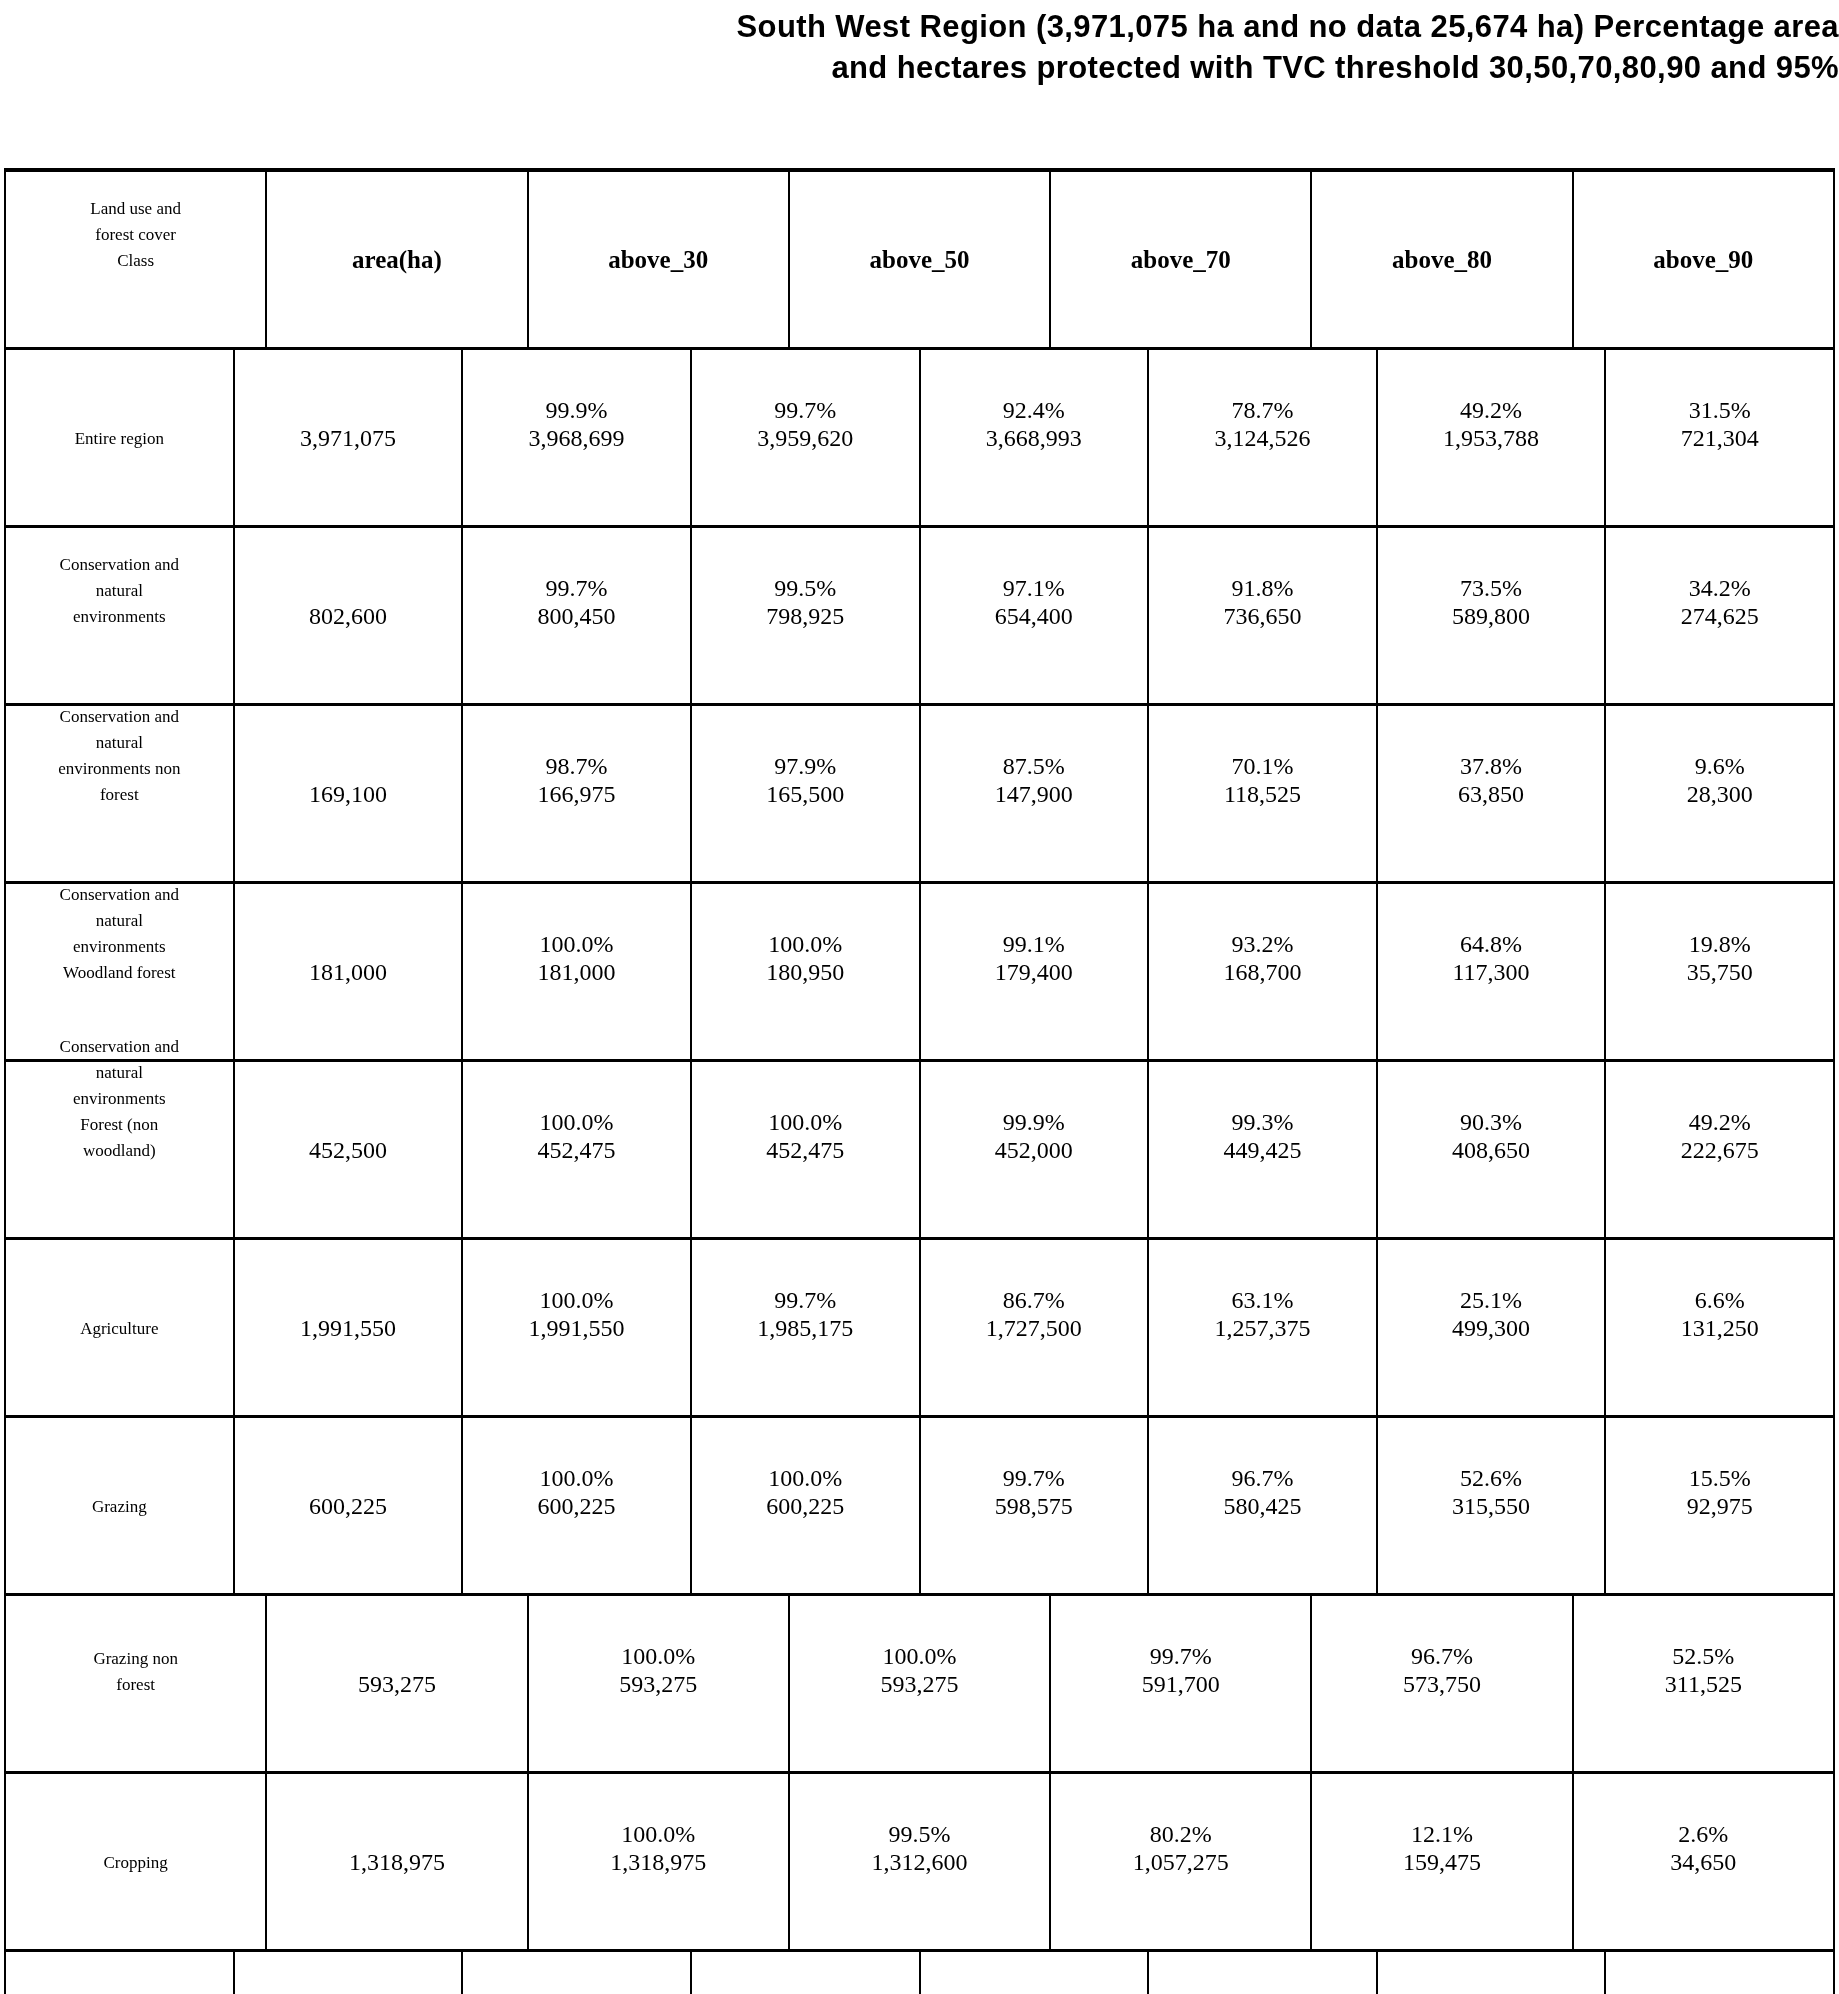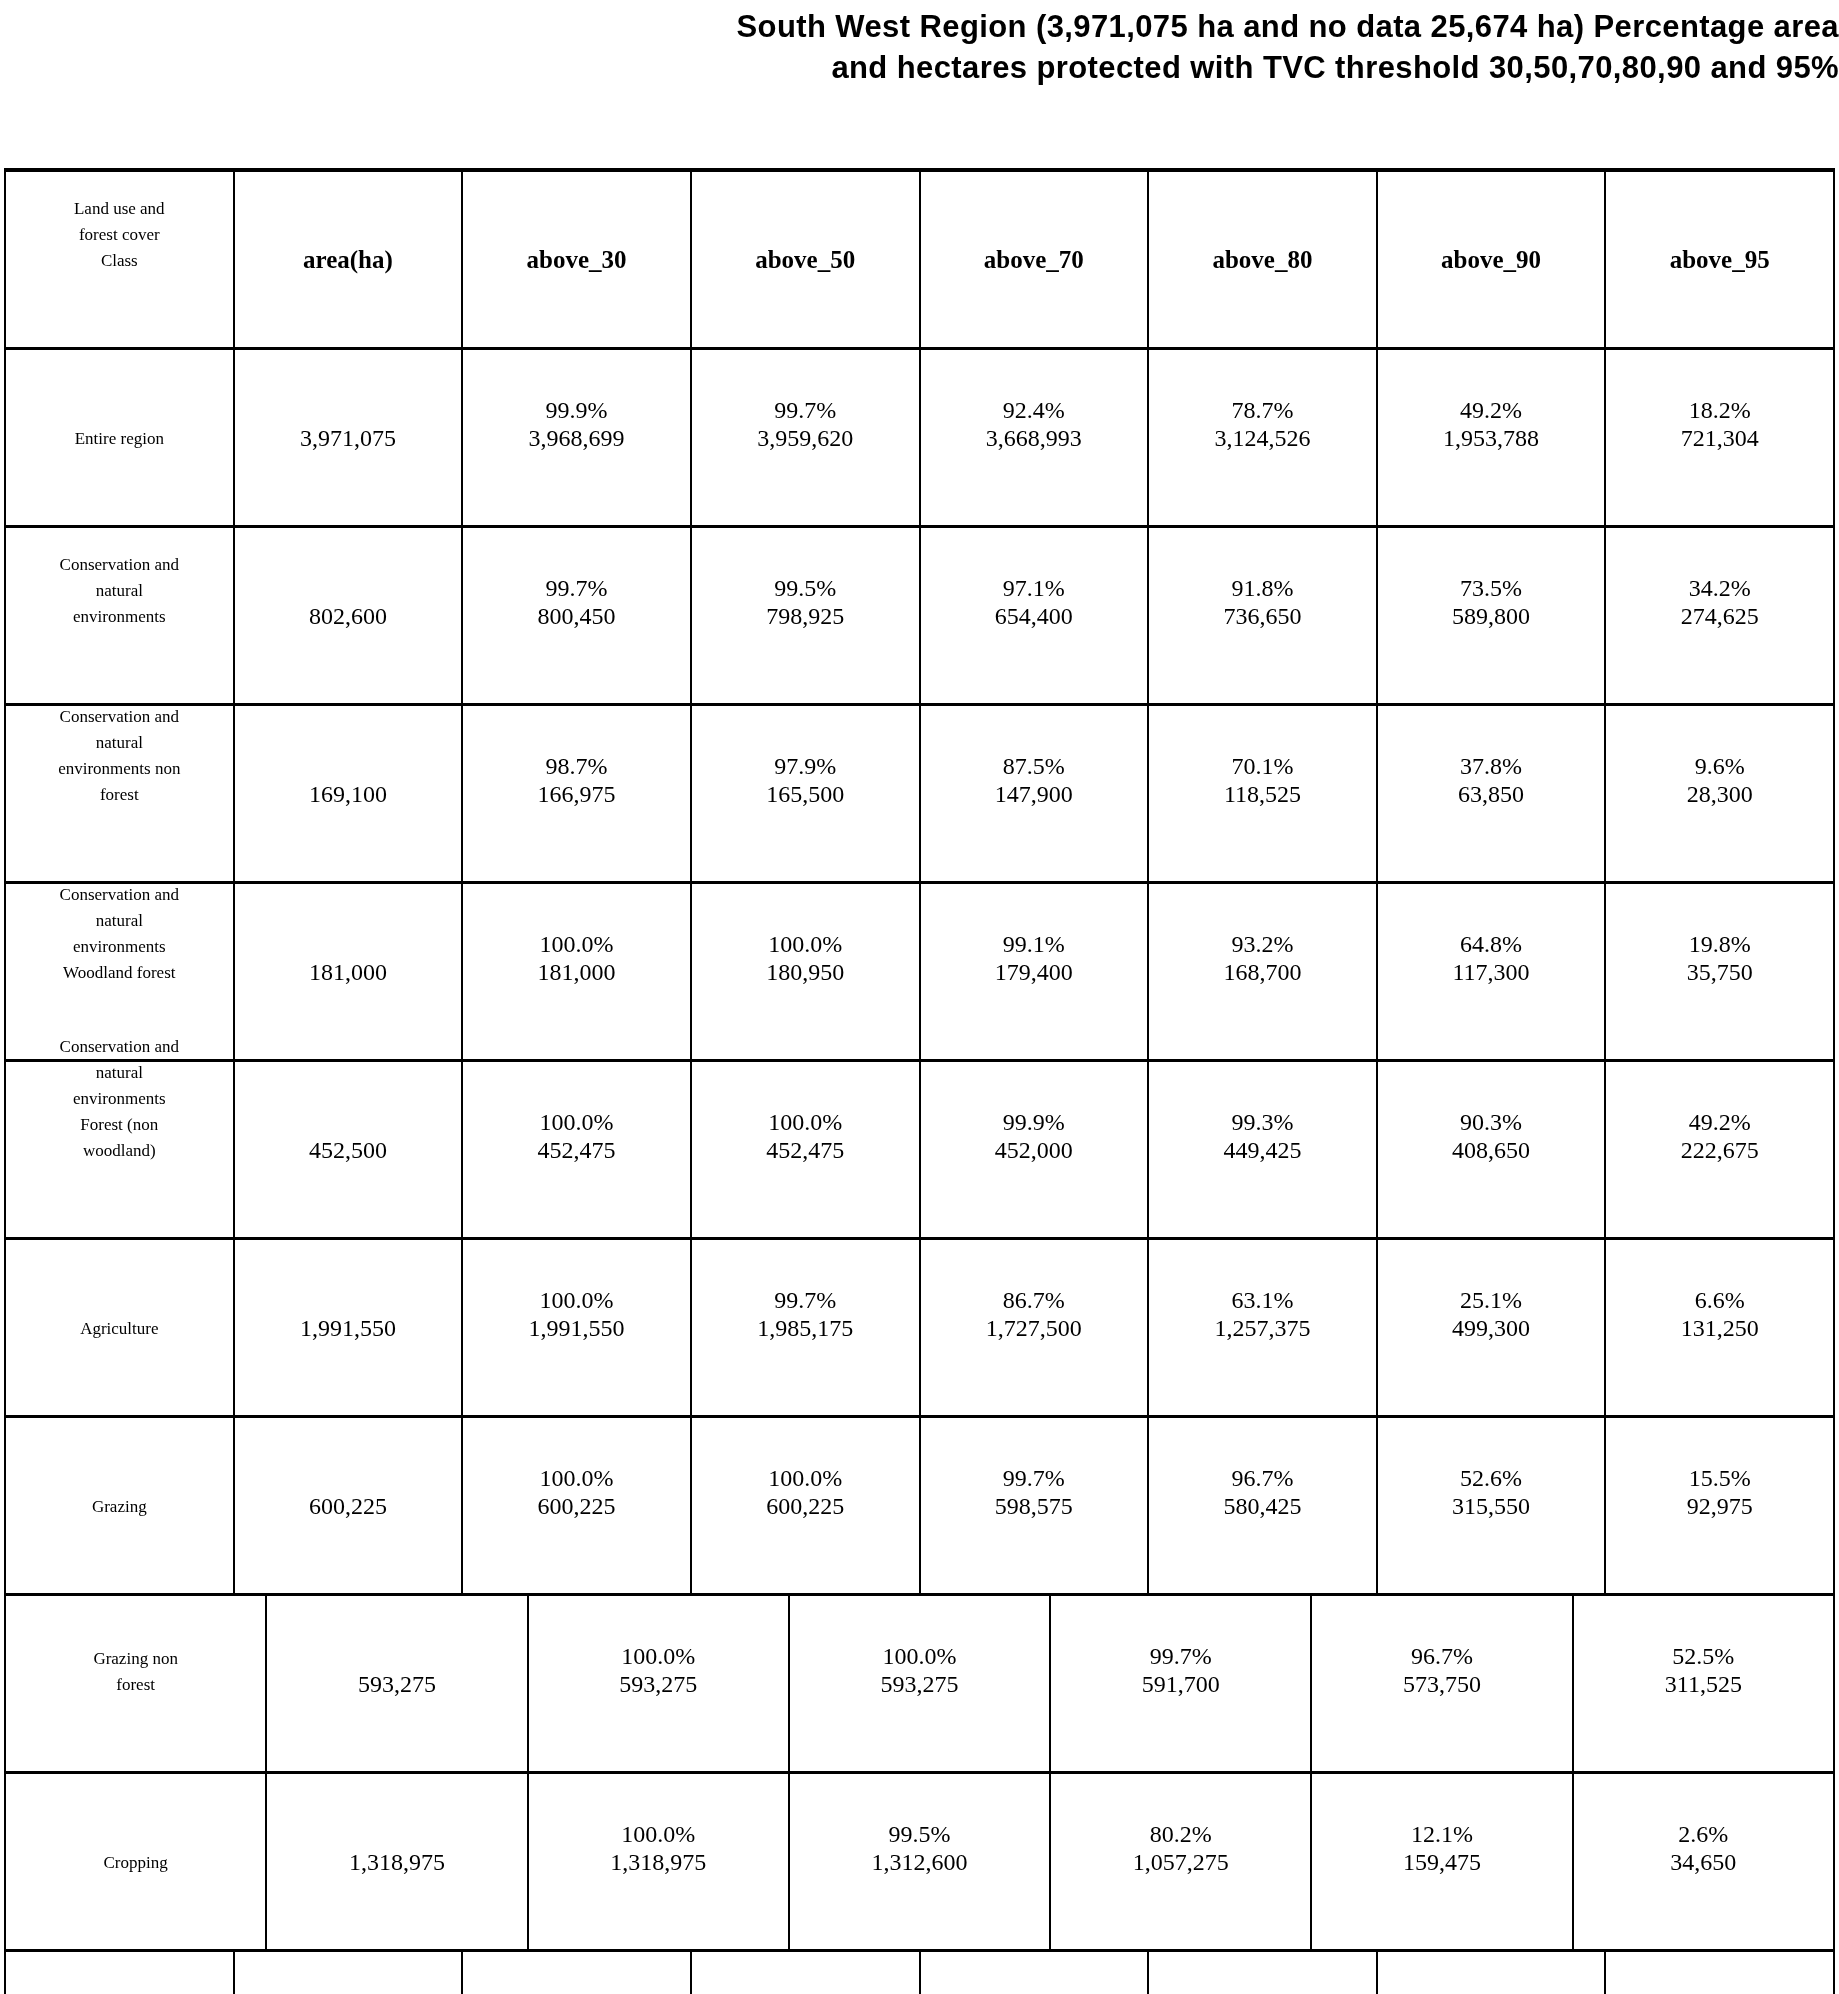--- a/index.html
+++ b/index.html
@@ -49,23 +49,20 @@
       </div>
       <div class="tcell">
         <div class="cc">above_70</div>
       </div>
       <div class="tcell">
         <div class="cc">above_80</div>
       </div>
       <div class="tcell">
         <div class="cc">above_90</div>
       </div>
-      <div class="tcell">
-        <div class="cc">above_95</div>
-      </div>
     </div>
     <div class="trow">
       <div class="tcell lblcell">
         <div class="cc">Entire region</div>
       </div>
       <div class="tcell">
         <div class="cc">3,971,075</div>
       </div>
       <div class="tcell">
         <div class="cc">99.9%
@@ -81,21 +78,21 @@
       </div>
       <div class="tcell">
         <div class="cc">78.7%
 3,124,526</div>
       </div>
       <div class="tcell">
         <div class="cc">49.2%
 1,953,788</div>
       </div>
       <div class="tcell">
-        <div class="cc">18.2%
+        <div class="cc">31.5%
 721,304</div>
       </div>
     </div>
     <div class="trow">
       <div class="tcell lblcell">
         <div class="cc">Conservation and
 natural
 environments</div>
       </div>
       <div class="tcell">

